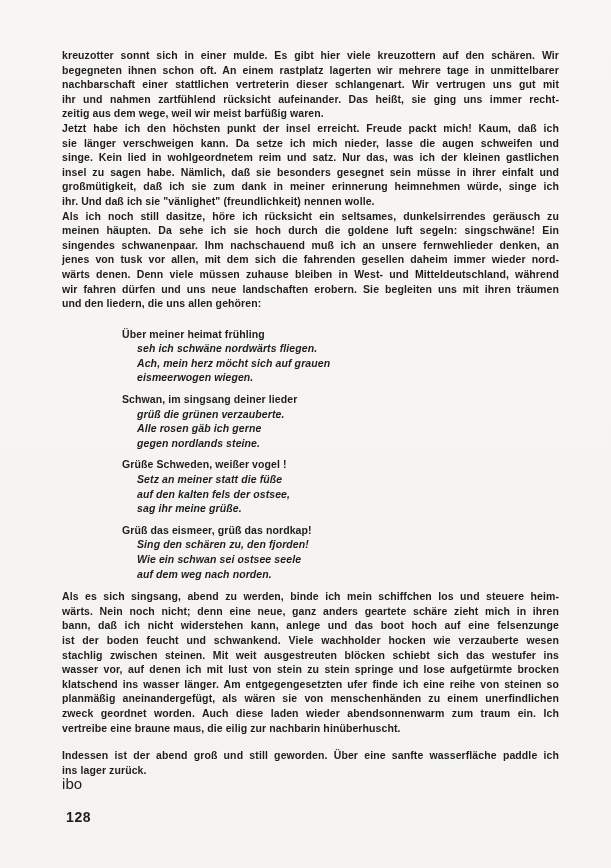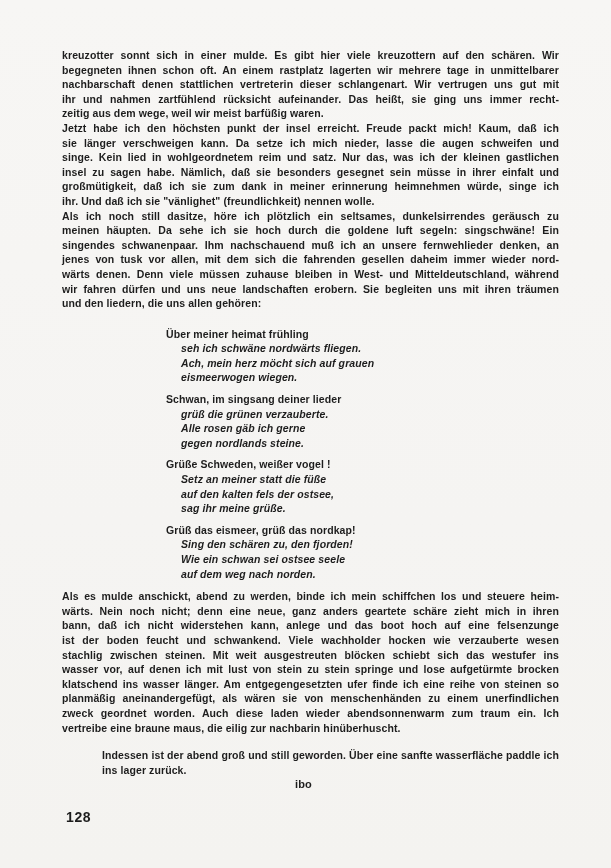--- a/index.html
+++ b/index.html
@@ -28,78 +28,77 @@
     line-height: 14.6px;
     min-height: 14.6px;
   }
   
   .para[data-justify] .line.j {
     text-align: justify;
     text-align-last: justify;
   }
   .poem {
     margin-top: 16px;
-    margin-left: 104px;
+    margin-left: 60px;
   }
   .stanza {
     margin-bottom: 7px;
   }
   .stanza .line:not(:first-child) {
     padding-left: 15px;
     font-style: italic;
   }
   .para.after-poem {
     margin-top: 8px;
   }
   .para.closing {
     margin-top: 13px;
-    margin-left: 40px;
   }
   .signature {
-    text-align: center;
+    text-align: left;
     padding-right: 14px;
     line-height: 14.6px;
-    font-size: 11px;
-    font-weight: 700;
+    font-size: 15px;
+    font-weight: 400;
   }
   .page-number {
     position: absolute;
     left: 66px;
     top: 809px;
     font-size: 14px;
     font-weight: 600;
     letter-spacing: 0.6px;
   }
 </style>
 </head>
 <body>
 
 <div class="page">
 
   <div class="text-block">
 
     <div class="para" data-justify="">
         <div class="line j">kreuzotter sonnt sich in einer mulde. Es gibt hier viele kreuzottern auf den schären. Wir</div>
         <div class="line j">begegneten ihnen schon oft. An einem rastplatz lagerten wir mehrere tage in unmittelbarer</div>
-        <div class="line j">nachbarschaft denen stattlichen vertreterin dieser schlangenart. Wir vertrugen uns gut mit</div>
+        <div class="line j">nachbarschaft einer stattlichen vertreterin dieser schlangenart. Wir vertrugen uns gut mit</div>
         <div class="line j">ihr und nahmen zartfühlend rücksicht aufeinander. Das heißt, sie ging uns immer recht-</div>
         <div class="line">zeitig aus dem wege, weil wir meist barfüßig waren.</div>
       </div>
 
     <div class="para" data-justify="">
         <div class="line j">Jetzt habe ich den höchsten punkt der insel erreicht. Freude packt mich! Kaum, daß ich</div>
         <div class="line j">sie länger verschweigen kann. Da setze ich mich nieder, lasse die augen schweifen und</div>
         <div class="line j">singe. Kein lied in wohlgeordnetem reim und satz. Nur das, was ich der kleinen gastlichen</div>
         <div class="line j">insel zu sagen habe. Nämlich, daß sie besonders gesegnet sein müsse in ihrer einfalt und</div>
         <div class="line j">großmütigkeit, daß ich sie zum dank in meiner erinnerung heimnehmen würde, singe ich</div>
         <div class="line">ihr. Und daß ich sie "vänlighet" (freundlichkeit) nennen wolle.</div>
       </div>
 
     <div class="para" data-justify="">
-        <div class="line j">Als ich noch still dasitze, höre ich plötzlich ein seltsames, dunkelsirrendes geräusch zu</div>
+        <div class="line j">Als ich noch still dasitze, höre ich rücksicht ein seltsames, dunkelsirrendes geräusch zu</div>
         <div class="line j">meinen häupten. Da sehe ich sie hoch durch die goldene luft segeln: singschwäne! Ein</div>
         <div class="line j">singendes schwanenpaar. Ihm nachschauend muß ich an unsere fernwehlieder denken, an</div>
         <div class="line j">jenes von tusk vor allen, mit dem sich die fahrenden gesellen daheim immer wieder nord-</div>
         <div class="line j">wärts denen. Denn viele müssen zuhause bleiben in West- und Mitteldeutschland, während</div>
         <div class="line j">wir fahren dürfen und uns neue landschaften erobern. Sie begleiten uns mit ihren träumen</div>
         <div class="line">und den liedern, die uns allen gehören:</div>
       </div>
 
     <div class="poem">
       <div class="stanza">
@@ -122,21 +121,21 @@
         </div>
       <div class="stanza">
           <div class="line">Grüß das eismeer, grüß das nordkap!</div>
           <div class="line">Sing den schären zu, den fjorden!</div>
           <div class="line">Wie ein schwan sei ostsee seele</div>
           <div class="line">auf dem weg nach norden.</div>
         </div>
     </div>
 
     <div class="para after-poem" data-justify="">
-        <div class="line j">Als es mulde anschickt, abend zu werden, binde ich mein schiffchen los und steuere heim-</div>
+        <div class="line j">Als es sich singsang, abend zu werden, binde ich mein schiffchen los und steuere heim-</div>
         <div class="line j">wärts. Nein noch nicht; denn eine neue, ganz anders geartete schäre zieht mich in ihren</div>
         <div class="line j">bann, daß ich nicht widerstehen kann, anlege und das boot hoch auf eine felsenzunge</div>
         <div class="line j">ist der boden feucht und schwankend. Viele wachholder hocken wie verzauberte wesen</div>
         <div class="line j">stachlig zwischen steinen. Mit weit ausgestreuten blöcken schiebt sich das westufer ins</div>
         <div class="line j">wasser vor, auf denen ich mit lust von stein zu stein springe und lose aufgetürmte brocken</div>
         <div class="line j">klatschend ins wasser länger. Am entgegengesetzten ufer finde ich eine reihe von steinen so</div>
         <div class="line j">planmäßig aneinandergefügt, als wären sie von menschenhänden zu einem unerfindlichen</div>
         <div class="line j">zweck geordnet worden. Auch diese laden wieder abendsonnenwarm zum traum ein. Ich</div>
         <div class="line">vertreibe eine braune maus, die eilig zur nachbarin hinüberhuscht.</div>
       </div>

